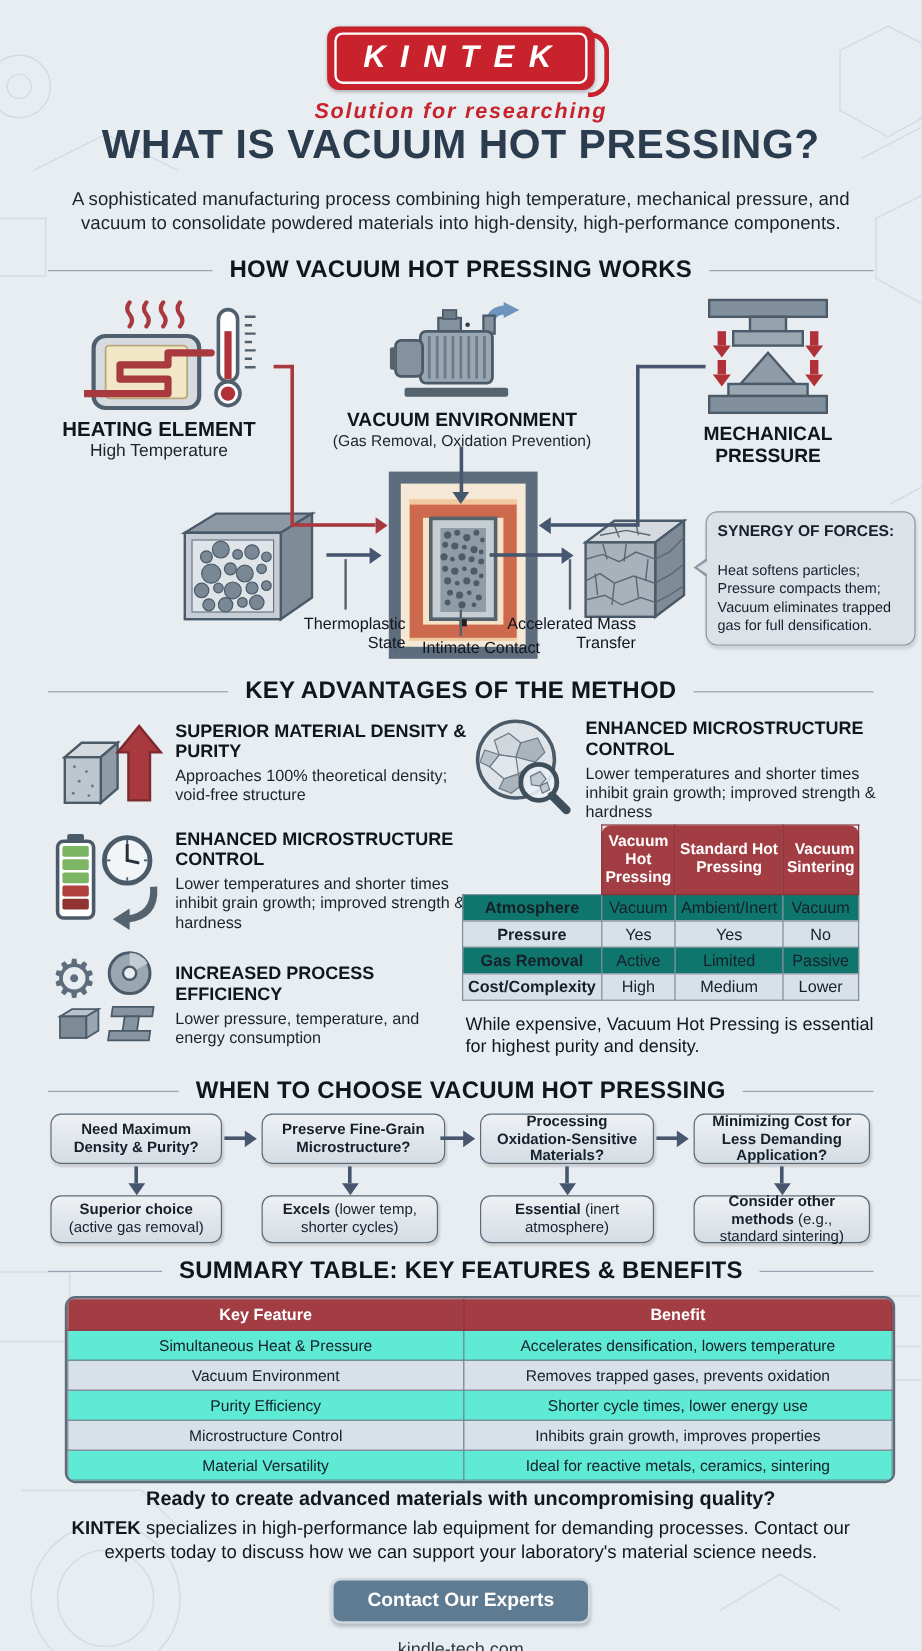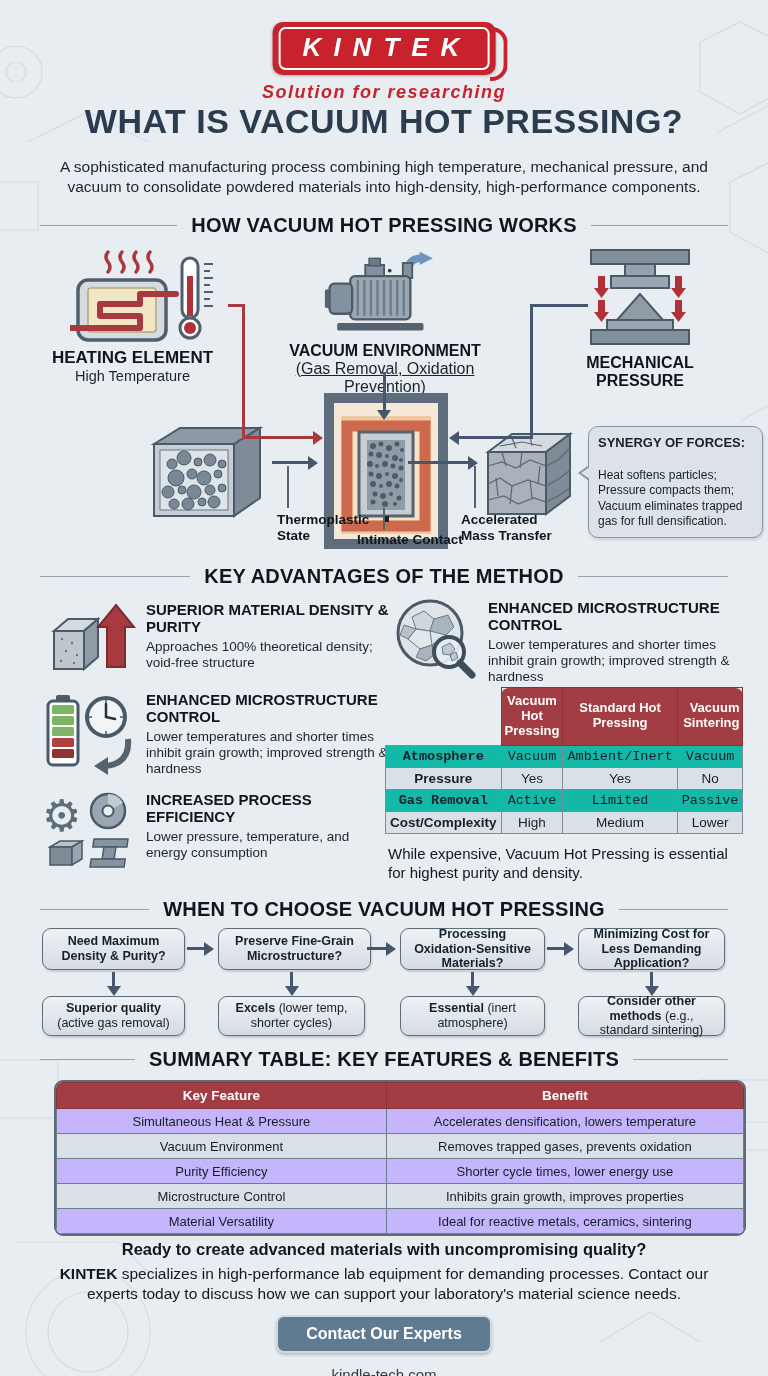--- a/index.html
+++ b/index.html
@@ -28,56 +28,56 @@
   .ic-label{position:absolute;text-align:center;}
   .ic-label .t1{font-weight:800;color:#0f161d;}
   .ic-label .t2{color:#1b242c;}
   .line{position:absolute;}
   .sline{background:#45566e;}
   .rline{background:#a8393f;}
   .head-r{width:0;height:0;border-left:10px solid #45566e;border-top:7px solid transparent;border-bottom:7px solid transparent;}
   .head-l{width:0;height:0;border-right:10px solid #45566e;border-top:7px solid transparent;border-bottom:7px solid transparent;}
   .head-d{width:0;height:0;border-top:10px solid #45566e;border-left:7px solid transparent;border-right:7px solid transparent;}
   .head-r.red{border-left-color:#a8393f;}
-  .proc-label{position:absolute;text-align:left;font-weight:700;font-size:13.5px;line-height:1.15;color:#0f161d;margin-left:39px;}
+  .proc-label{position:absolute;text-align:right;font-weight:400;font-size:13.5px;line-height:1.15;color:#0f161d;}
   .tickline{background:#55636f;}
   .synergy{position:absolute;left:588px;top:186px;width:155px;background:#dce2e8;border:1.5px solid #8b98a4;border-radius:10px;padding:8px 9px;box-shadow:1px 2px 3px rgba(0,0,0,.12);}
   .synergy::before{content:"";position:absolute;left:-11px;top:38px;border-right:11px solid #8b98a4;border-top:8px solid transparent;border-bottom:8px solid transparent;}
   .synergy::after{content:"";position:absolute;left:-8px;top:40px;border-right:9px solid #dce2e8;border-top:6px solid transparent;border-bottom:6px solid transparent;}
   .synergy .st{font-weight:800;font-size:13px;margin-bottom:18px;}
   .synergy .sb{font-size:12px;line-height:1.28;}
 
   
   .advs{position:absolute;top:595px;left:0;width:647px;height:300px;z-index:1;}
   .adv-text .at{font-weight:800;font-size:15px;line-height:1.15;color:#0f161d;}
   .adv-text .ad{font-size:13.5px;line-height:1.22;margin-top:3px;color:#1b242c;}
   table.cmp{position:absolute;left:385px;top:92px;border-collapse:collapse;font-size:13.5px;}
   table.cmp td,table.cmp th{border:1px solid #7e8c99;text-align:center;padding:3px 4px;}
   table.cmp th.redh{background:#a23d43;color:#fff;font-weight:800;font-size:13px;line-height:1.15;width:85px;padding:6px 3px;border-color:#8a3238;}
   table.cmp th.blank{border:none;background:transparent;width:100px;}
   table.cmp th.redh.c1{border-radius:8px 0 0 0;}
   table.cmp th.redh.c3{border-radius:0 8px 0 0;text-align:right;}
   table.cmp td.lbl{font-weight:800;}
-  table.cmp tr.odd td{background:#14b8a6;font-family:Liberation Mono, monospace;}
+  table.cmp tr.odd td{background:#0f766e;}
   table.cmp tr.even td{background:#d8e0e8;}
   .cmp-note{position:absolute;left:388px;top:249px;width:352px;font-size:15px;line-height:1.27;color:#10181f;}
 
   
   .flow{position:absolute;top:928px;left:0;width:768px;height:112px;z-index:1;}
   .qbox,.abox{position:absolute;height:42px;border:1.6px solid #5d6c79;background:linear-gradient(#eef1f4,#d5dce3);border-radius:9px;display:flex;align-items:center;justify-content:center;text-align:center;padding:1px 6px;box-sizing:border-box;font-size:12.5px;line-height:1.18;box-shadow:1px 2px 2px rgba(0,0,0,.14);}
   .abox{top:68px;height:40px;}
   .abox .sub{font-weight:normal;}
 
   
   .sum-wrap{position:absolute;top:1080px;left:40px;width:688px;border:2px solid #5d6c79;border-radius:9px;overflow:hidden;z-index:1;margin-left:14px;}
   table.sum{border-collapse:collapse;width:100%;font-size:13px;}
   table.sum th{background:#a23d43;color:#fff;font-weight:800;font-size:13.5px;padding:5px 4px;border:1px solid #8a3238;}
   table.sum td{border:1px solid #6f7e8b;text-align:center;padding:4.5px 4px;}
   table.sum th.fcol,table.sum td.fcol{width:48%;}
-  table.sum tr.odd td{background:#c4b5fd;text-align:center;}
+  table.sum tr.odd td{background:#5eead4;text-align:center;}
   table.sum tr.even td{background:#d8e0e8;}
 
   
   .footer{position:absolute;top:1240px;left:0;width:768px;text-align:center;z-index:1;}
   .footer .hl{font-size:16.5px;font-weight:800;color:#10181f;}
   .footer .para{width:692px;margin:5px auto 0;font-size:15.5px;line-height:1.3;color:#10181f;}
   .cta{display:inline-block;margin-top:11px;background:#5f7b92;color:#fff;font-weight:800;font-size:16px;padding:8px 28px;border-radius:8px;border:2px solid #cfd9e1;box-shadow:0 2px 3px rgba(0,0,0,.2);cursor:pointer;}
   .site{margin-top:13px;font-size:15px;color:#2f3b46;}
 </style>
 </head>
@@ -166,21 +166,21 @@
         <line x1="78" y1="28" x2="78" y2="66"></line>
           <line x1="85" y1="28" x2="85" y2="66"></line>
       </g>
       <circle cx="70" cy="18" r="2" fill="#2f3b46"></circle>
       <rect x="6" y="32" width="24" height="32" rx="5" fill="#8492a0" stroke="#4a5a68" stroke-width="2.5"></rect>
       <rect x="1" y="38" width="6" height="20" rx="2" fill="#55636f"></rect>
       <rect x="14" y="74" width="92" height="8" rx="2" fill="#55636f"></rect>
     </svg>
     <div class="ic-label" style="left:255px;top:102px;width:260px;">
       <div class="t1" style="font-size:16px;">VACUUM ENVIRONMENT</div>
-      <div class="t2" style="font-size:16px;text-decoration:underline;">(Gas Removal, Oxidation Prevention)</div>
+      <div class="t2" style="font-size:13px;">(Gas Removal, Oxidation Prevention)</div>
     </div>
 
     <svg class="abs" style="left:585px;top:8px;" width="110" height="100" viewBox="0 0 110 100">
       <rect x="6" y="2" width="98" height="14" fill="#82909d" stroke="#4a5a68" stroke-width="2"></rect>
       <rect x="40" y="16" width="30" height="12" fill="#95a1ad" stroke="#4a5a68" stroke-width="2"></rect>
       <rect x="26" y="28" width="58" height="12" fill="#9aa7b3" stroke="#4a5a68" stroke-width="2"></rect>
       <polygon points="55,46 32,72 78,72" fill="#8f9ba7" stroke="#4a5a68" stroke-width="2"></polygon>
       <rect x="22" y="72" width="66" height="10" fill="#9aa7b3" stroke="#4a5a68" stroke-width="2"></rect>
       <rect x="6" y="82" width="98" height="14" fill="#82909d" stroke="#4a5a68" stroke-width="2"></rect>
       <g fill="#b03238">
@@ -373,21 +373,21 @@
       <circle cx="66" cy="22" r="5.5" fill="#e8edf2" stroke="#4a5a68" stroke-width="2"></circle>
       <polygon points="8,58 18,52 40,52 30,58" fill="#b9c2ca" stroke="#4a5a68" stroke-width="1.5"></polygon>
       <rect x="8" y="58" width="22" height="18" fill="#7e8b97" stroke="#4a5a68" stroke-width="1.5"></rect>
       <polygon points="30,58 40,52 40,70 30,76" fill="#9aa7b3" stroke="#4a5a68" stroke-width="1.5"></polygon>
       <g transform="translate(52,50) skewX(-8)" fill="#8793a0" stroke="#4a5a68" stroke-width="1.5">
         <rect x="0" y="0" width="34" height="8"></rect>
           <rect x="11" y="8" width="12" height="12"></rect>
           <rect x="0" y="20" width="34" height="8"></rect>
       </g>
     </svg>
-    <div class="adv-text" style="position:absolute;left:146px;top:196px;width:245px;">
+    <div class="adv-text" style="position:absolute;left:146px;top:208px;width:245px;">
       <div class="at">INCREASED PROCESS EFFICIENCY</div>
       <div class="ad">Lower pressure, temperature, and energy consumption</div>
     </div>
 
     <svg class="abs" style="left:392px;top:0px;" width="88" height="86" viewBox="0 0 88 86">
       <circle cx="38" cy="38" r="32" fill="#dfe4e9" stroke="#4a5a68" stroke-width="3"></circle>
       <g stroke="#6b7886" stroke-width="1">
         <polygon points="20,22 32,16 42,24 38,36 24,34" fill="#cfd6dc"></polygon>
         <polygon points="42,24 56,20 62,32 54,40 38,36" fill="#aab4bd"></polygon>
         <polygon points="24,34 38,36 40,50 28,54 16,44" fill="#e2e7eb"></polygon>
@@ -474,21 +474,21 @@
     <div class="line sline" style="left:112px;top:44px;width:2.5px;height:14px;"></div>
     <div class="abs head-d" style="left:107px;top:58px;"></div>
     <div class="line sline" style="left:290px;top:44px;width:2.5px;height:14px;"></div>
     <div class="abs head-d" style="left:285px;top:58px;"></div>
     <div class="line sline" style="left:471px;top:44px;width:2.5px;height:14px;"></div>
     <div class="abs head-d" style="left:466px;top:58px;"></div>
     <div class="line sline" style="left:650px;top:44px;width:2.5px;height:14px;"></div>
     <div class="abs head-d" style="left:645px;top:58px;"></div>
 
     <div class="abox" style="left:42px;width:143px;">
-        <div><b>Superior quality</b> <span class="sub">(active gas removal)</span></div>
+        <div><b>Superior choice</b> <span class="sub">(active gas removal)</span></div>
       </div>
     <div class="abox" style="left:218px;width:147px;">
         <div><b>Excels</b> <span class="sub">(lower temp, shorter cycles)</span></div>
       </div>
     <div class="abox" style="left:400px;width:145px;">
         <div><b>Essential</b> <span class="sub">(inert atmosphere)</span></div>
       </div>
     <div class="abox" style="left:578px;width:147px;">
         <div><b>Consider other methods</b> <span class="sub">(e.g., standard sintering)</span></div>
       </div>

